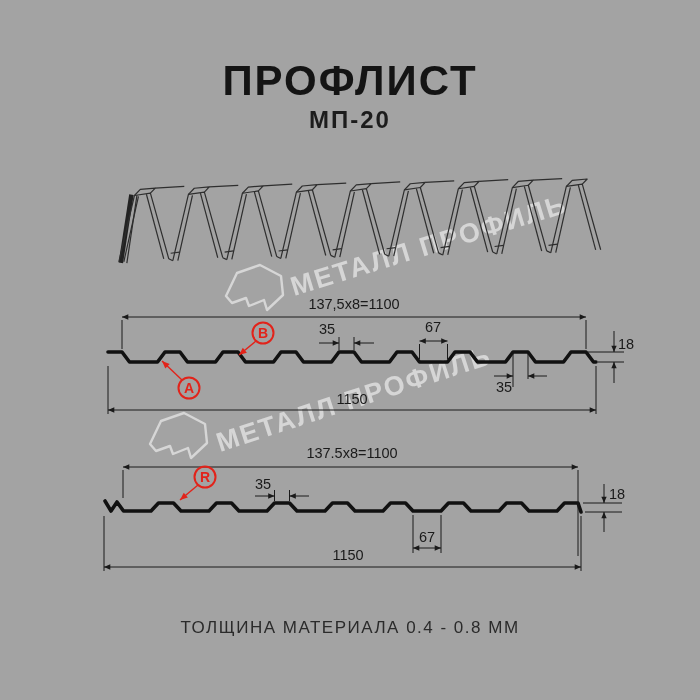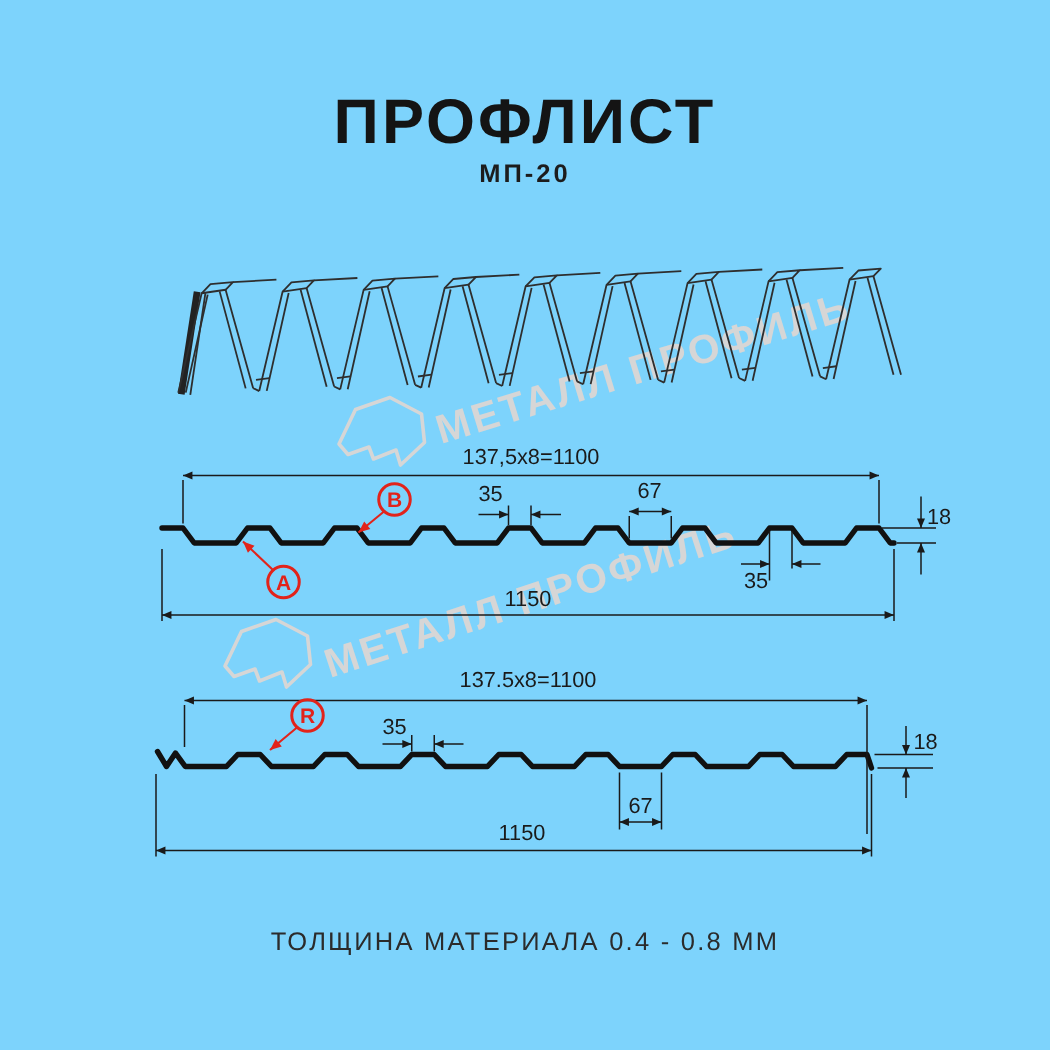--- a/index.html
+++ b/index.html
@@ -1,20 +1,20 @@
 <!DOCTYPE html>
 <html><head>
 <meta charset="utf-8">
 <style>
   html,body{margin:0;padding:0;background:#fff;}
-  #page{position:relative;width:700px;height:700px;background:#7dd3fc;overflow:hidden;
+  #page{position:relative;width:700px;height:700px;background:#a3a3a3;overflow:hidden;
         font-family:"Liberation Sans",sans-serif;}
   .hdr{position:absolute;left:0;width:700px;text-align:center;color:#141414;}
   #title{top:57px;font-size:42px;font-weight:bold;letter-spacing:2px;}
-  #subtitle{top:106px;font-size:17px;font-weight:bold;letter-spacing:2px;color:#1c1c1c;}
+  #subtitle{top:106px;font-size:24px;font-weight:bold;letter-spacing:2px;color:#1c1c1c;}
   #footer{top:618px;font-size:17px;font-weight:normal;letter-spacing:1.5px;color:#2b2b2b;}
   svg{position:absolute;left:0;top:0;}
   .dim{stroke:#1a1a1a;stroke-width:1;fill:none;}
   .dim-text{font-family:"Liberation Sans",sans-serif;font-size:14.5px;fill:#1a1a1a;}
   .profile{stroke:#111;stroke-width:3.6;fill:none;stroke-linejoin:round;stroke-linecap:round;}
   .sheet{stroke:#2e2e2e;stroke-width:1.2;fill:none;stroke-linejoin:round;}
   .sheet-edge{stroke:#222;stroke-width:4.5;fill:none;}
   .wm-logo{stroke:#d6d6d6;stroke-width:2.4;fill:none;stroke-linejoin:round;}
   .wm-text{font-family:"Liberation Sans",sans-serif;font-size:27px;font-weight:bold;
            letter-spacing:2px;fill:#d6d6d6;}

